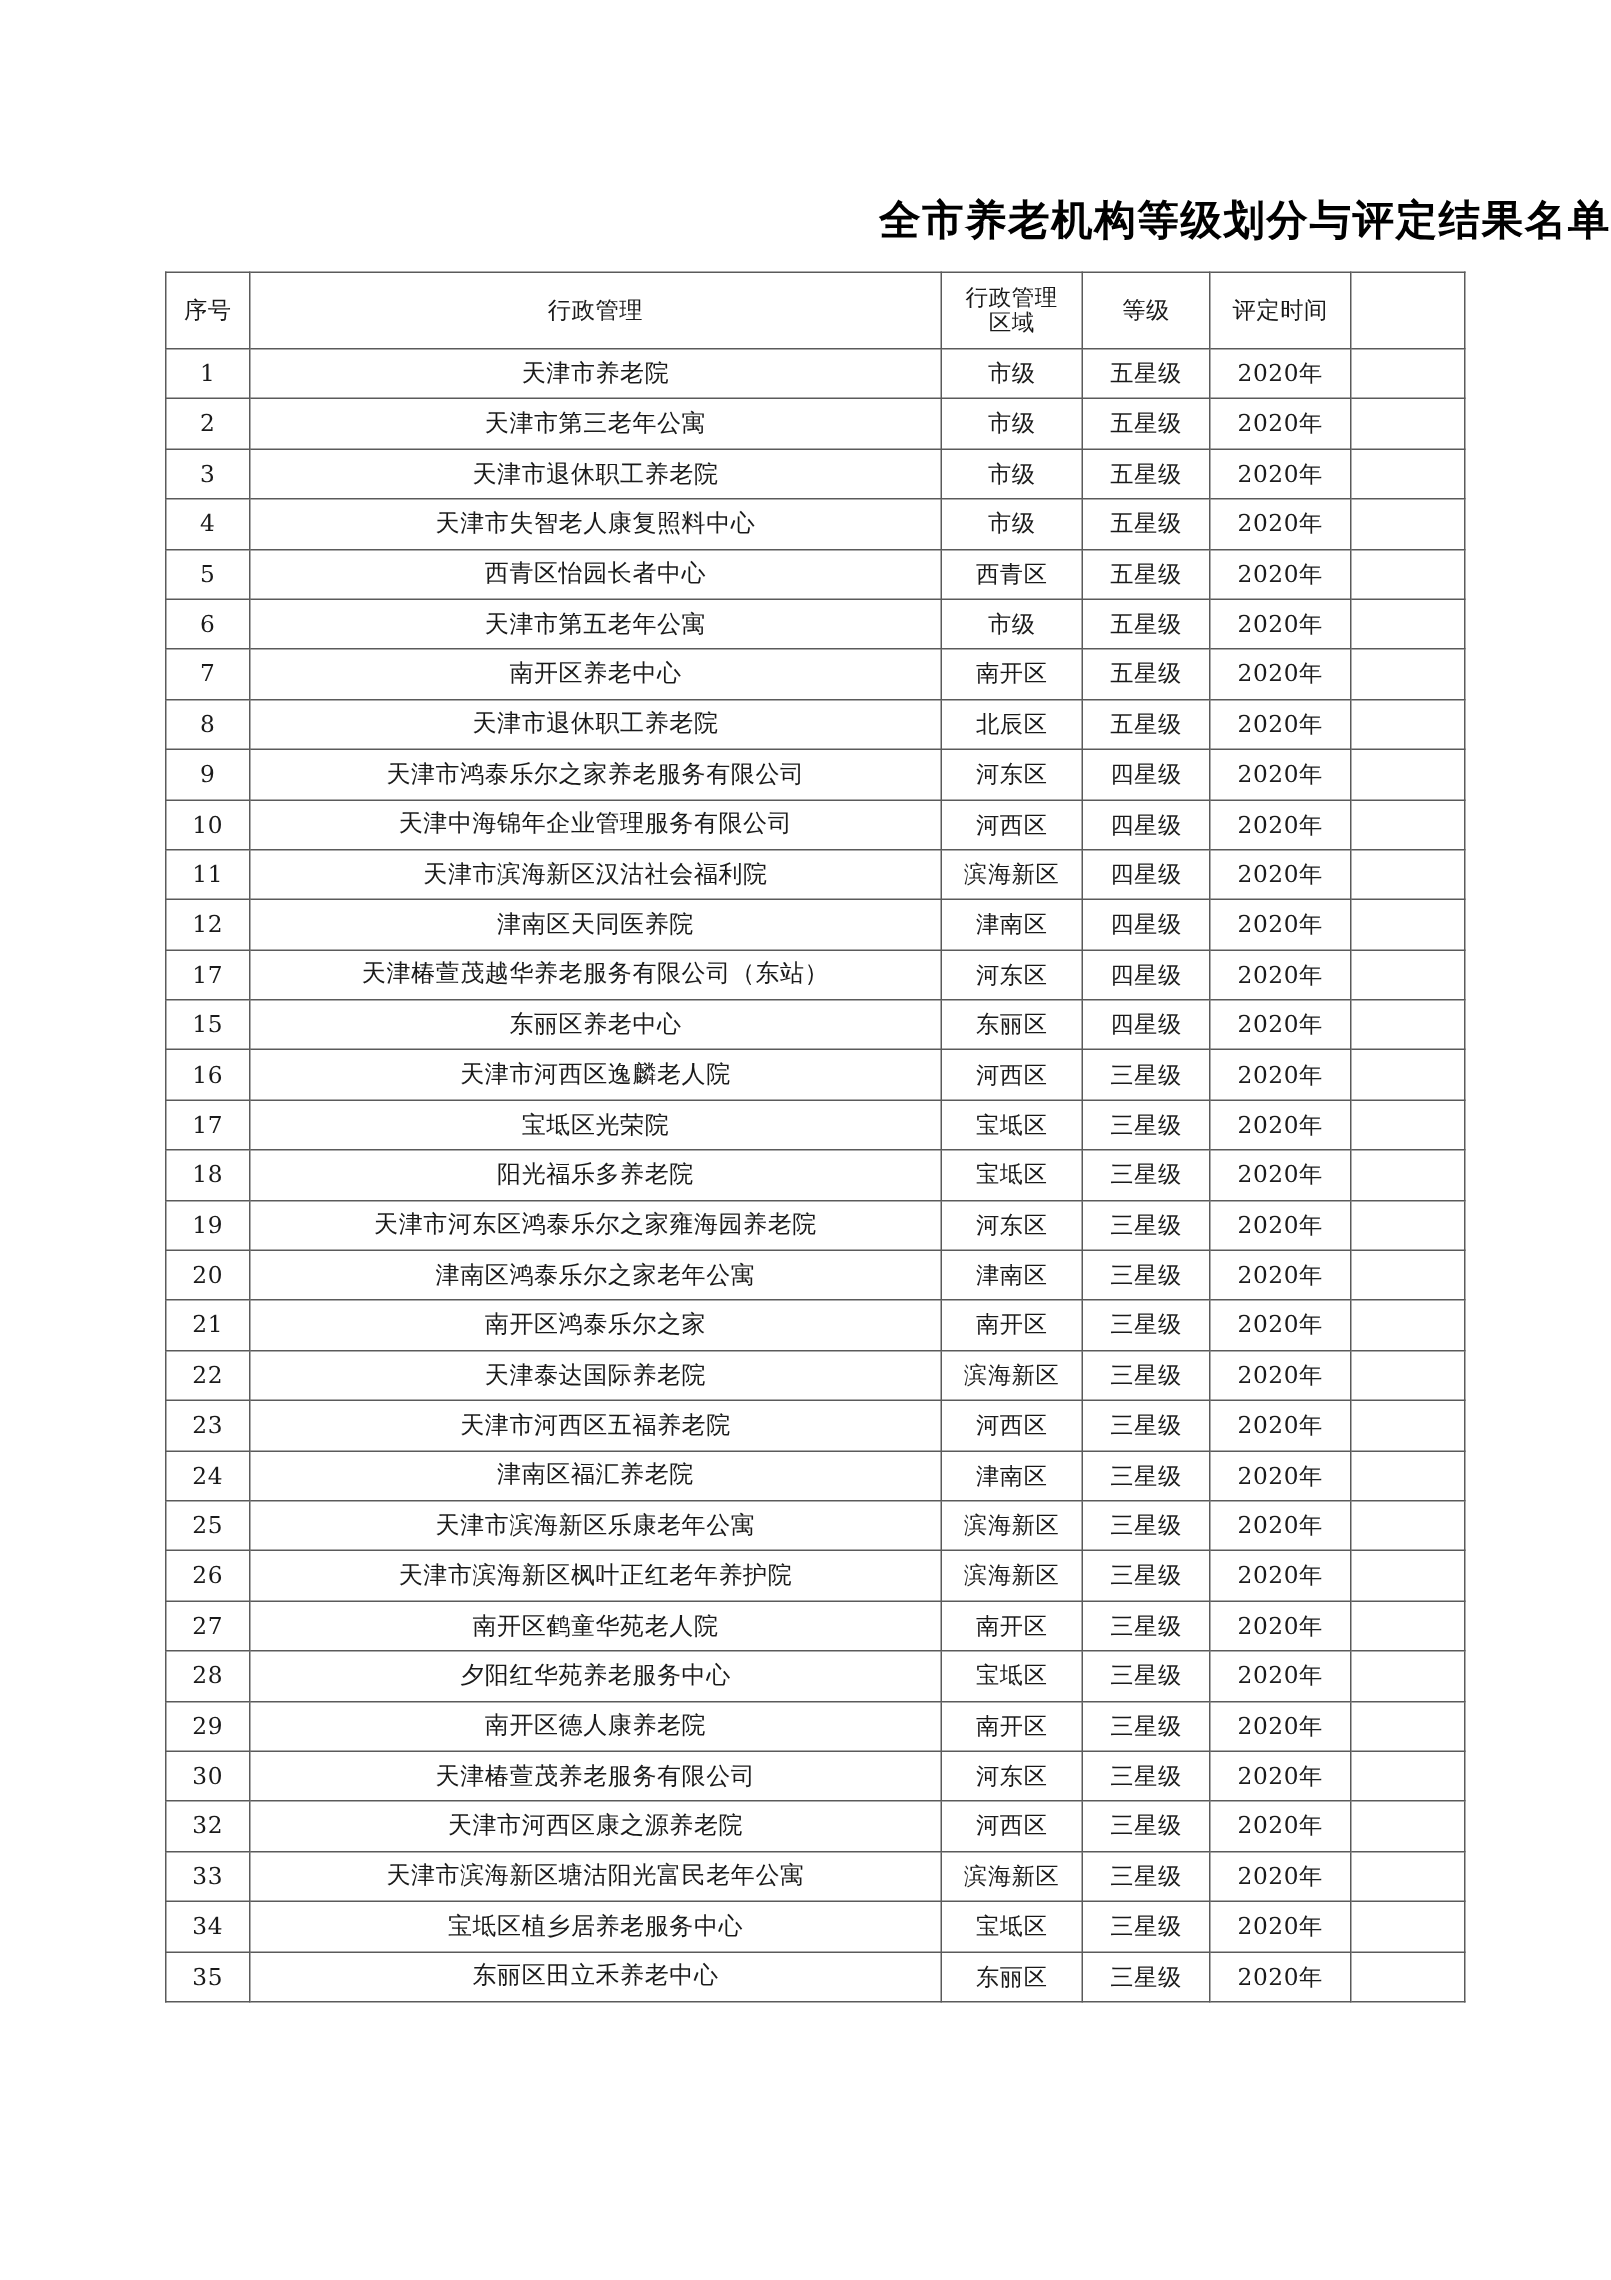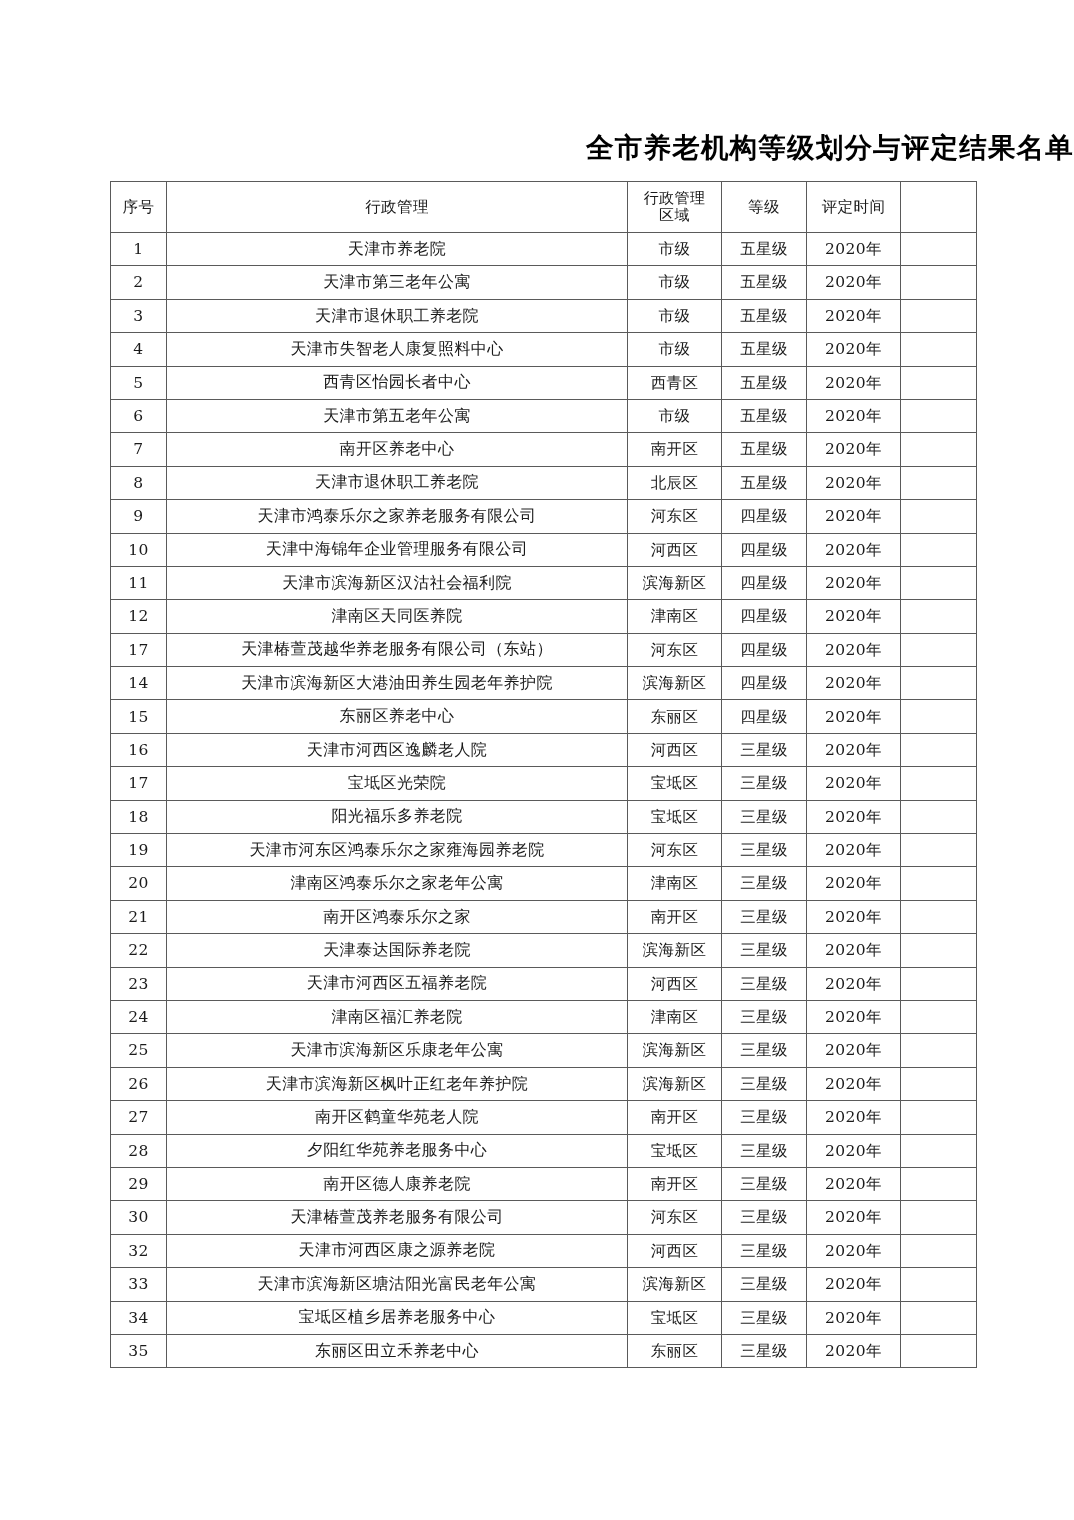--- a/index.html
+++ b/index.html
@@ -226,28 +226,20 @@
           </tr>
           <tr>
             <td class="cell-idx">17</td>
             <td class="cell-name">天津椿萱茂越华养老服务有限公司（东站）</td>
             <td class="cell-region">河东区</td>
             <td class="cell-level">四星级</td>
             <td class="cell-time">2020年</td>
             <td class="cell-blank"></td>
           </tr>
           <tr>
-            <td class="cell-idx">14</td>
-            <td class="cell-name">天津市滨海新区大港油田养生园老年养护院</td>
-            <td class="cell-region">滨海新区</td>
-            <td class="cell-level">四星级</td>
-            <td class="cell-time">2020年</td>
-            <td class="cell-blank"></td>
-          </tr>
-          <tr>
             <td class="cell-idx">15</td>
             <td class="cell-name">东丽区养老中心</td>
             <td class="cell-region">东丽区</td>
             <td class="cell-level">四星级</td>
             <td class="cell-time">2020年</td>
             <td class="cell-blank"></td>
           </tr>
           <tr>
             <td class="cell-idx">16</td>
             <td class="cell-name">天津市河西区逸麟老人院</td>

